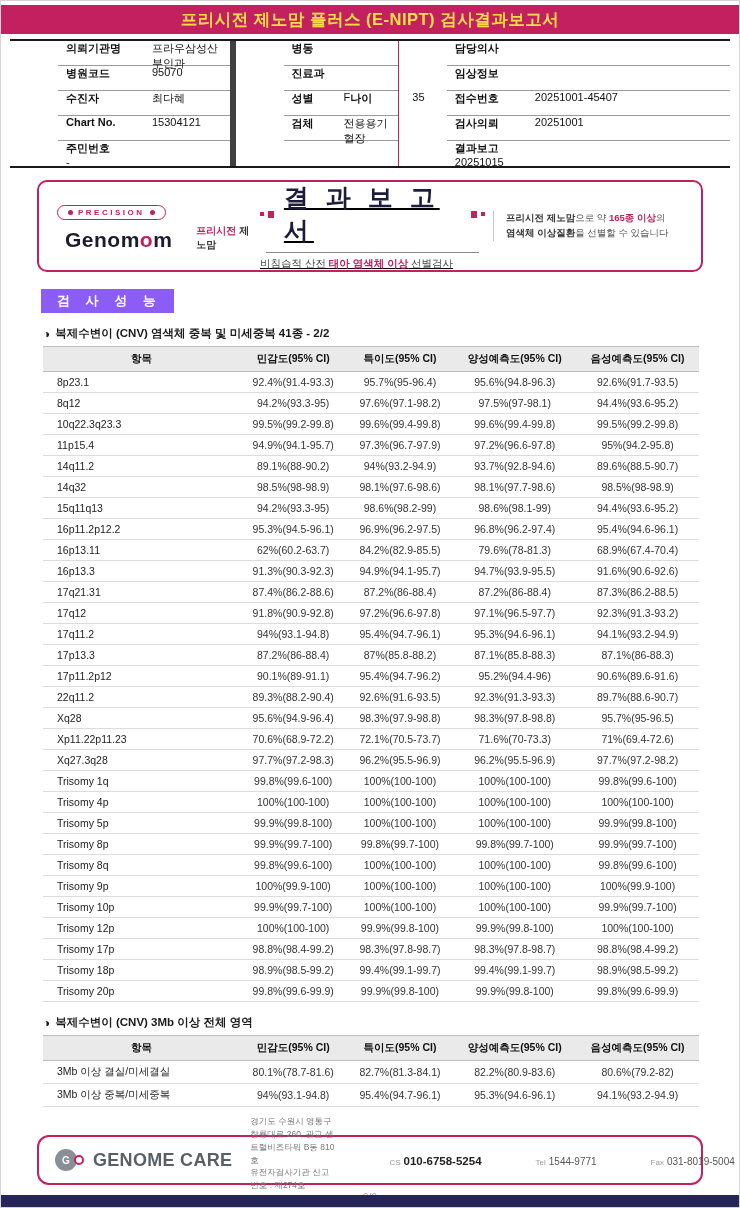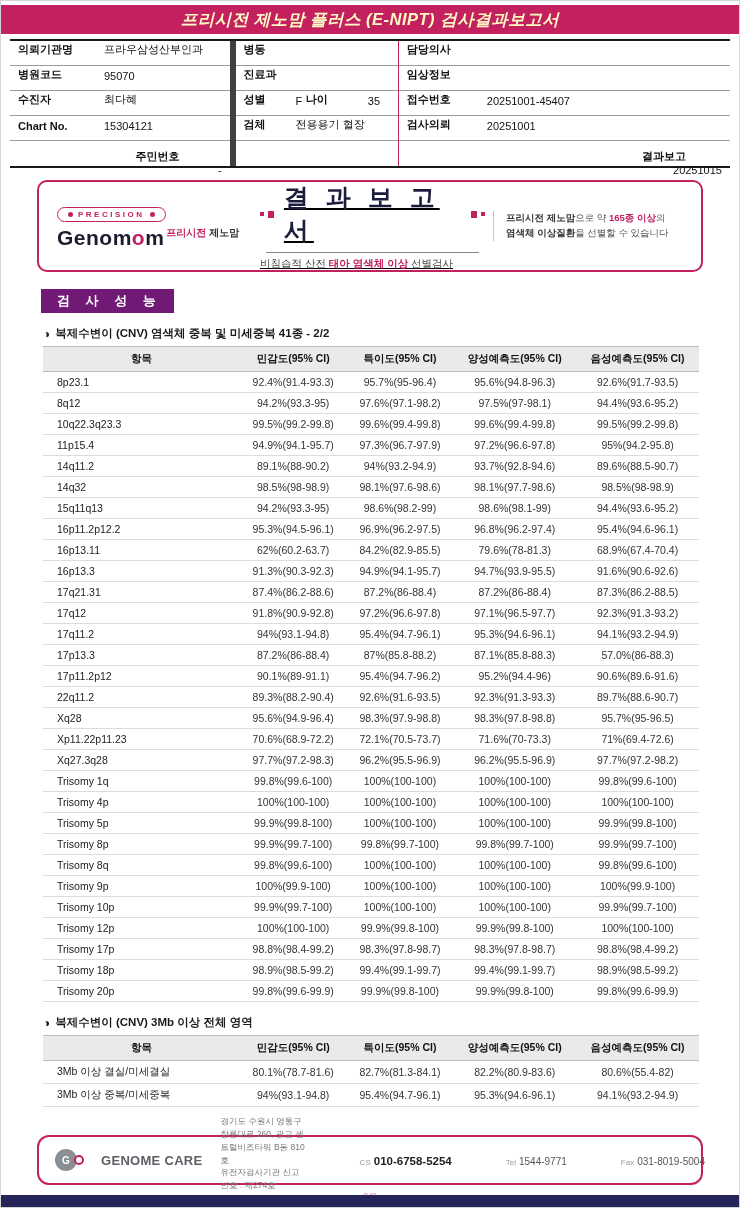--- a/index.html
+++ b/index.html
@@ -2,72 +2,72 @@
 <html><head>
 <meta charset="utf-8">
 <style>
   * { margin:0; padding:0; box-sizing:border-box; }
   html,body { background:#f2f2f2; }
   body { font-family:"Liberation Sans","DejaVu Sans",sans-serif; }
   .page { width:740px; height:1208px; position:relative; background:#ffffff;
           border:1px solid #d5d5d5; overflow:hidden; margin:0 auto; }
 
   
-  .banner { margin-top:4px; height:29px; background:#c2205f; color:#fef9c3;
+  .banner { margin-top:4px; height:29px; background:#c2205f; color:#fde047;
             display:flex; align-items:center; justify-content:center;
-            font-size:16.5px; font-weight:bold; letter-spacing:0.5px;font-style:italic; }
+            font-size:16.5px; font-weight:bold; letter-spacing:0.5px; }
 
   
   .info-block { margin:5px 9px 0; border-top:2px solid #1a1a1a; border-bottom:2px solid #1a1a1a;
                 display:flex; }
   .info-col { display:flex; flex-direction:column; }
   .col1 { width:30.5%; }
   .col2 { width:23.5%; border-left:6px solid #404040; border-right:1px solid #c2205f; }
   .col3 { width:46%; }
-  .info-row { display:flex; align-items:flex-end; height:25px; border-bottom:1px solid #9a9a9a;
-              font-size:11px; color:#111; padding:8px 8px; }
+  .info-row { display:flex; align-items:flex-start; height:25px; border-bottom:1px solid #9a9a9a;
+              font-size:11px; color:#111; padding:0 8px;margin-left:48px; }
   .info-row:last-child { border-bottom:none;flex-direction:column; }
   .info-label { font-weight:bold; flex-shrink:0; }
   .col1 .info-label { width:86px; }
   .col2 .info-label { width:52px; }
   .col3 .info-label { width:80px; }
   .info-value { flex:1; }
   .info-label2 { font-weight:bold; flex:0 0 auto; margin-right:10px; }
   .info-value2 { flex:0 0 auto; min-width:22px; }
 
   
   .report-box { margin:12px 36px 0; height:92px; border:2px solid #c2205f; border-radius:10px;
                 display:flex; align-items:center; padding:0 18px; }
   .logo-block { width:195px; flex-shrink:0; }
   .badge { display:inline-flex; align-items:center; gap:5px; border:1.5px solid #c2205f;
            border-radius:10px; color:#c2205f; font-size:8px; font-weight:bold;
            letter-spacing:2.5px; padding:2px 10px; margin-bottom:4px; }
   .badge .dot { width:5px; height:5px; border-radius:50%; background:#c2205f; display:inline-block; }
-  .logo-line { display:flex; align-items:flex-start; gap:2px; }
+  .logo-line { display:flex; align-items:flex-end; gap:24px;margin-left:8px; }
   .logo-text { font-size:21px; font-weight:800; color:#1c1c2e; letter-spacing:0.5px; }
   .logo-o { color:#c2205f; }
   .logo-kr { font-size:10px; font-weight:bold; }
   .kr1 { color:#c2205f; }
   .kr2 { color:#333; }
   .title-block { flex:1; text-align:left; padding:12px 8px;text-decoration:underline; }
   .title-row { display:flex; align-items:center; justify-content:center; gap:4px; }
   .sq { display:inline-block; background:#c2205f; }
   .s1 { width:4px; height:4px; }
   .s2 { width:7px; height:7px; }
   .box-title { font-size:25px; font-weight:900; color:#1c1c3c; letter-spacing:5px; margin:0 6px; }
   .title-rule { border-top:1px solid #888; margin:5px 6px 4px; }
   .box-subtitle { font-size:10.5px; color:#444; }
   .box-subtitle .em { color:#c2205f; font-weight:bold; }
   .promo { width:190px; flex-shrink:0; font-size:9.5px; color:#555; line-height:1.55;
            border-left:1px solid #c4c4c4; padding-left:12px; }
   .promo .b { color:#333; font-weight:bold; }
   .promo .em { color:#c2205f; font-weight:bold; }
 
   
-  .section-header { display:inline-block; margin:17px 0 0 40px; background:#701a75; color:#fff;
+  .section-header { display:inline-block; margin:17px 0 0 40px; background:#8b5cf6; color:#fff;
                     font-size:13px; font-weight:bold; letter-spacing:6px; padding:3px 12px 3px 16px; }
 
   
   .caption { margin:13px 42px 5px; font-size:11.5px; font-weight:bold; color:#1a1a1a;
              display:flex; align-items:center; gap:5px; }
   .cap-icon { font-size:12px; color:#1a1a1a; }
 
   
   .perf-table { margin:3px 42px 0; width:656px; border-collapse:collapse; font-size:10.5px; color:#333; }
   .perf-table th { background:#eaeaea; font-weight:bold; color:#111; padding:5px 2px;
@@ -77,21 +77,21 @@
   .perf-table td:first-child { text-align:left; padding-left:14px; color:#222; }
 
   
   .footer-box { margin:28px 36px 0; height:50px; border:2px solid #c2205f; border-radius:12px;
                 display:flex; align-items:center; padding:0 16px; gap:12px; }
   .gc-logo { display:flex; align-items:center; gap:5px; flex-shrink:0; }
   .gc-circle { width:22px; height:22px; border-radius:50%; background:#8a8f96; color:#fff;
                font-size:10px; font-weight:bold; display:flex; align-items:center; justify-content:center; }
   .gc-circle2 { width:10px; height:10px; border-radius:50%; border:2.5px solid #c2205f; margin-left:-8px;
                 background:#fff; }
-  .gc-name { font-size:13px; font-weight:800; color:#5a5f66; letter-spacing:0.3px; margin-left:12px; }
+  .gc-name { font-size:18px; font-weight:800; color:#5a5f66; letter-spacing:0.3px; margin-left:4px; }
   .addr { font-size:8.5px; color:#777; line-height:1.5; margin-left:6px; }
   .website { color:#c2205f; font-weight:bold; }
   .contacts { margin-left:auto; display:flex; align-items:baseline; gap:14px; white-space:nowrap; }
   .c-label { font-size:8px; color:#999; margin-right:3px;margin-left:40px; }
   .cs-val { font-size:11.5px; font-weight:bold; color:#222; }
   .tf-val { font-size:10px; color:#555; }
 
   .page-num { text-align:center; font-size:10px; color:#e08ab8; margin-top:7px; }
   .bottom-bar { position:absolute; left:0; right:0; bottom:0; height:12px; background:#262559; }
 </style>
@@ -313,21 +313,21 @@
           <td>94%(93.1-94.8)</td>
           <td>95.4%(94.7-96.1)</td>
           <td>95.3%(94.6-96.1)</td>
           <td>94.1%(93.2-94.9)</td>
         </tr>
         <tr>
           <td>17p13.3</td>
           <td>87.2%(86-88.4)</td>
           <td>87%(85.8-88.2)</td>
           <td>87.1%(85.8-88.3)</td>
-          <td>57.0%(86-88.3)</td>
+          <td>87.1%(86-88.3)</td>
         </tr>
         <tr>
           <td>17p11.2p12</td>
           <td>90.1%(89-91.1)</td>
           <td>95.4%(94.7-96.2)</td>
           <td>95.2%(94.4-96)</td>
           <td>90.6%(89.6-91.6)</td>
         </tr>
         <tr>
           <td>22q11.2</td>
@@ -450,21 +450,21 @@
           <th>양성예측도(95% CI)</th>
           <th>음성예측도(95% CI)</th>
         </tr>
       </thead>
       <tbody>
         <tr>
           <td>3Mb 이상 결실/미세결실</td>
           <td>80.1%(78.7-81.6)</td>
           <td>82.7%(81.3-84.1)</td>
           <td>82.2%(80.9-83.6)</td>
-          <td>80.6%(55.4-82)</td>
+          <td>80.6%(79.2-82)</td>
         </tr>
         <tr>
           <td>3Mb 이상 중복/미세중복</td>
           <td>94%(93.1-94.8)</td>
           <td>95.4%(94.7-96.1)</td>
           <td>95.3%(94.6-96.1)</td>
           <td>94.1%(93.2-94.9)</td>
         </tr>
       </tbody>
     </table>

